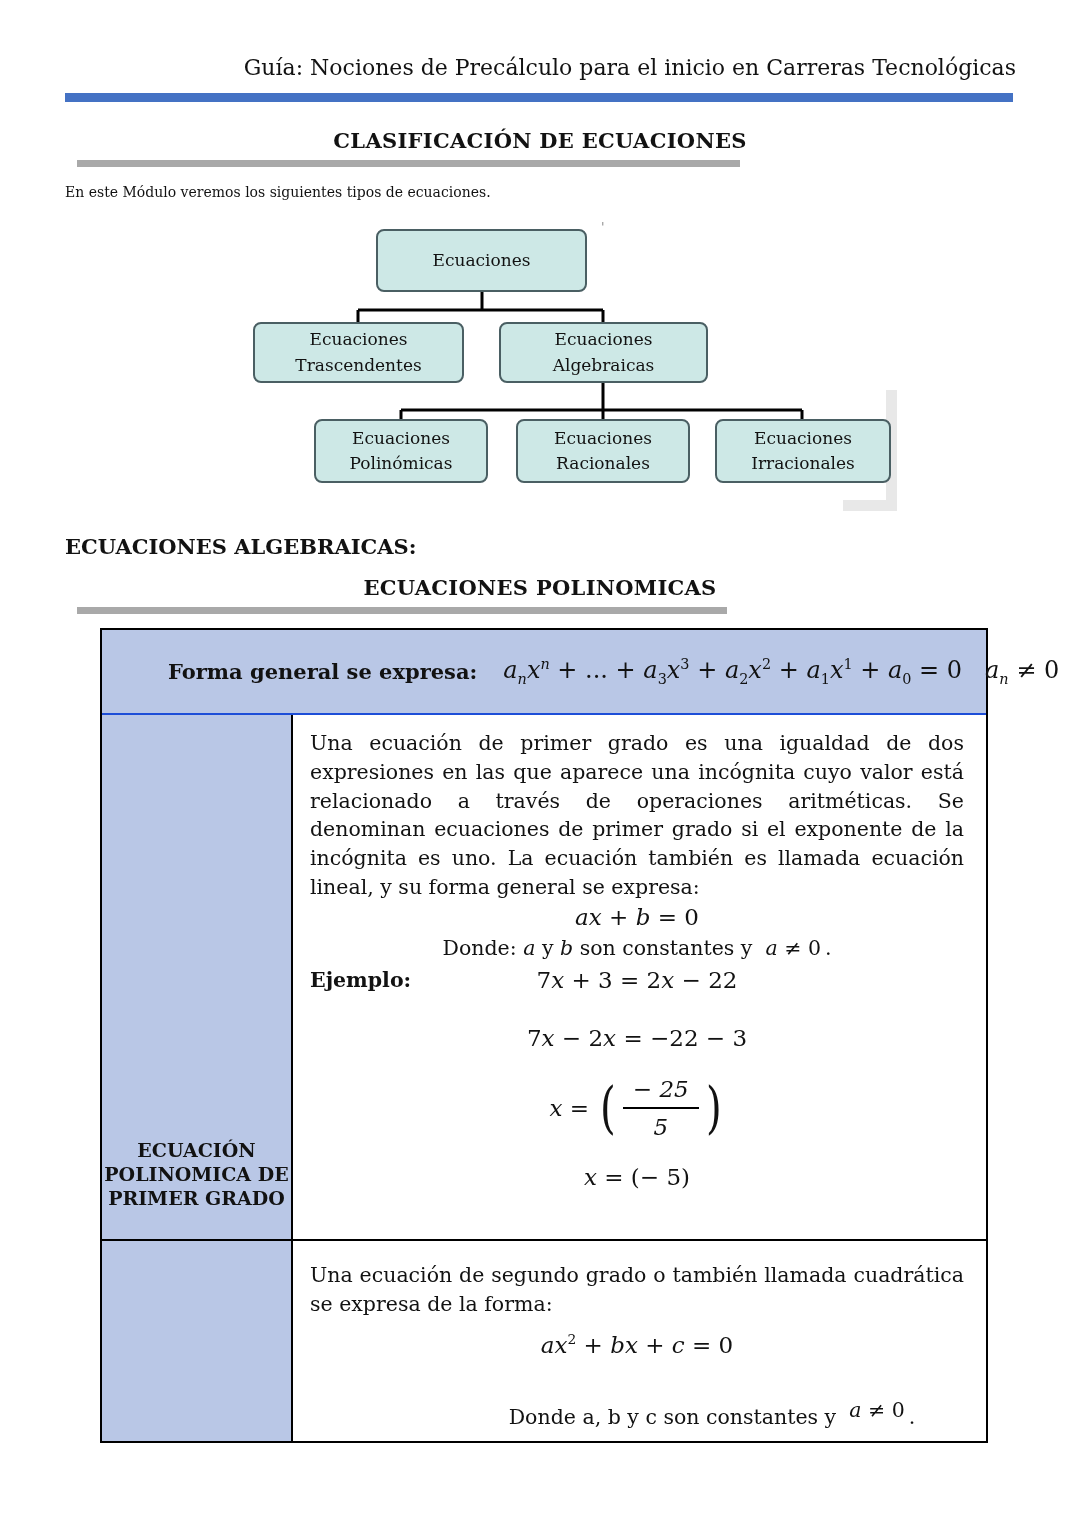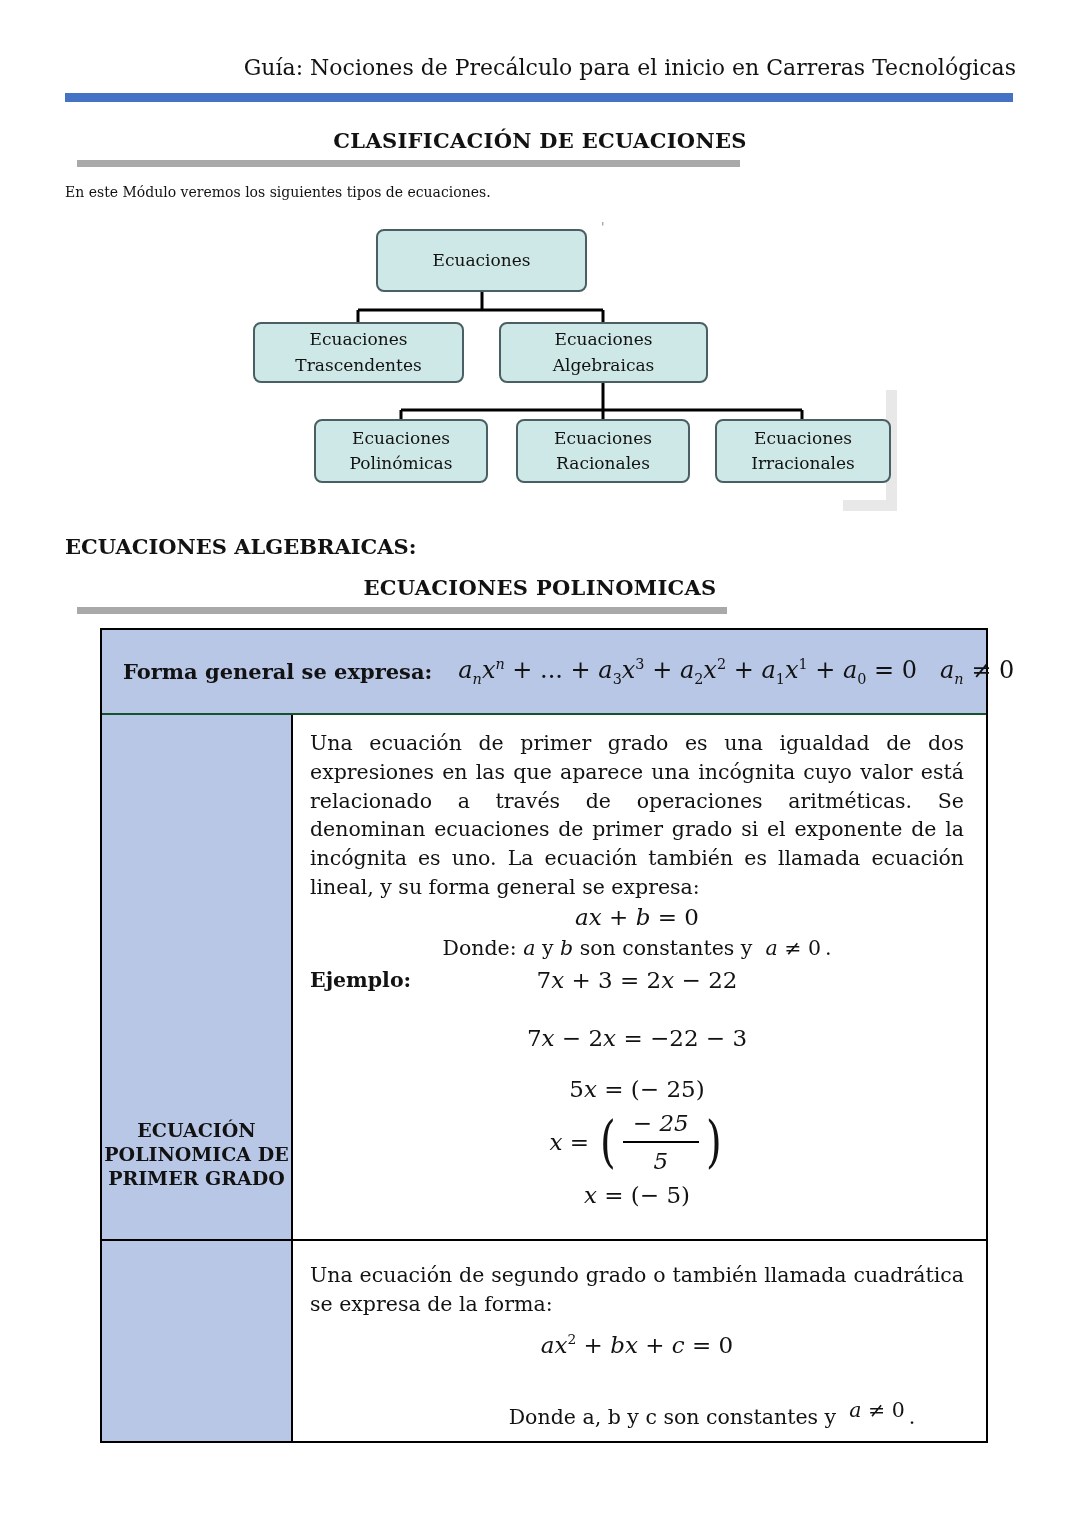--- a/index.html
+++ b/index.html
@@ -44,50 +44,50 @@
   .bracket-h{position:absolute;left:843px;top:278px;width:54px;height:11px;background:#e8e8e8;}
   .stray-mark{position:absolute;left:601px;top:220px;color:#8a8a8a;font-size:13px;}
 
   .h-algebraicas{margin:12px 0 16px 65px;font-size:21px;font-weight:bold;}
   .h-polinomicas{margin-top:12px;text-align:center;font-size:21px;font-weight:bold;letter-spacing:.3px;}
 
   
   .eq-table{margin:14px 0 0 100px;width:888px;border:2px solid #000;}
   .t-header{
     display:flex;align-items:center;height:85px;background:var(--table-header-bg);
-    border-bottom:2px solid #14532d;padding-left:21px;
+    border-bottom:2px solid #1d4ed8;padding-left:66px;
   }
   .t-header .hlabel{font-size:21px;font-weight:bold;white-space:nowrap;}
   .t-header .hformula{margin-left:26px;font-size:24px;white-space:nowrap;}
   .hformula i, .math i{font-style:italic;}
   sub{font-size:60%;}
   sup{font-size:60%;}
 
   .t-row{display:grid;grid-template-columns:191px 1fr;}
   .t-row.first{border-bottom:2px solid #000;}
   .side-cell{
     background:var(--table-header-bg);border-right:2px solid #000;
     display:flex;flex-direction:column;justify-content:flex-end;align-items:center;
-    padding-bottom:48px;
+    padding-bottom:28px;
   }
   .side-line{font-weight:bold;font-size:19px;line-height:1.26;text-align:center;}
   .body-cell{padding:14px 22px 10px 17px;font-size:20.5px;line-height:1.4;}
   .row1-cell{min-height:524px;}
   .row2-cell{min-height:151px;padding-top:20px;}
   .just{text-align:justify;}
   .eq-center{text-align:center;font-size:23px;}
   .donde{text-align:center;font-size:20.5px;}
   .ejemplo-row{position:relative;margin-top:2px;}
   .ejemplo-label{position:absolute;left:0;top:2px;font-weight:bold;font-size:20.5px;}
   .gap-lg{margin-top:26px;}
   .gap-md{margin-top:18px;}
   .frac-row{display:flex;justify-content:center;align-items:center;margin:2px 0 2px 0;font-size:23px;}
   .frac-lhs{margin-right:8px;}
   .bigparen{font-size:56px;font-weight:200;line-height:.9;transform:scaleX(.72);font-style:normal;}
-  .frac{display:inline-block;text-align:center;margin:0 4px;vertical-align:middle;}
+  .frac{display:inline-block;text-align:center;margin:16px 4px;vertical-align:middle;}
   .frac .num{display:block;padding:0 10px 2px 10px;border-bottom:2px solid #000;}
   .frac .den{display:block;padding-top:2px;}
   .eq2-general{margin-top:10px;}
   .donde2{margin-top:42px;text-align:center;padding-left:150px;font-size:20.5px;}
   .raised{position:relative;top:-7px;}
 </style>
 </head>
 <body>
 
 <div id="page">
@@ -154,21 +154,20 @@
       </div>
       <div class="body-cell row1-cell">
         <div class="just">Una ecuación de primer grado es una igualdad de dos expresiones en las que aparece una incógnita cuyo valor está relacionado a través de operaciones aritméticas. Se denominan ecuaciones de primer grado si el exponente de la incógnita es uno. La ecuación también es llamada ecuación lineal, y su forma general se expresa:</div>
         <div class="eq-center math"><i>ax</i> + <i>b</i> = 0</div>
         <div class="donde math">Donde: <i>a</i> y <i>b</i> son constantes y&nbsp; <i>a</i> ≠ 0 .</div>
         <div class="ejemplo-row">
           <span class="ejemplo-label">Ejemplo:</span>
           <div class="eq-center math">7<i>x</i> + 3 = 2<i>x</i> − 22</div>
         </div>
         <div class="eq-center math gap-lg">7<i>x</i> − 2<i>x</i> = −22 − 3</div>
-        <div class="eq-center math gap-md">5<i>x</i> = (− 25)</div>
         <div class="frac-row">
           <span class="frac-lhs math"><i>x</i> =</span>
           <span class="bigparen">(</span>
           <span class="frac math">
             <i class="num">− 25</i>
             <i class="den">5</i>
           </span>
           <span class="bigparen">)</span>
         </div>
         <div class="eq-center math"><i>x</i> = (− 5)</div>

